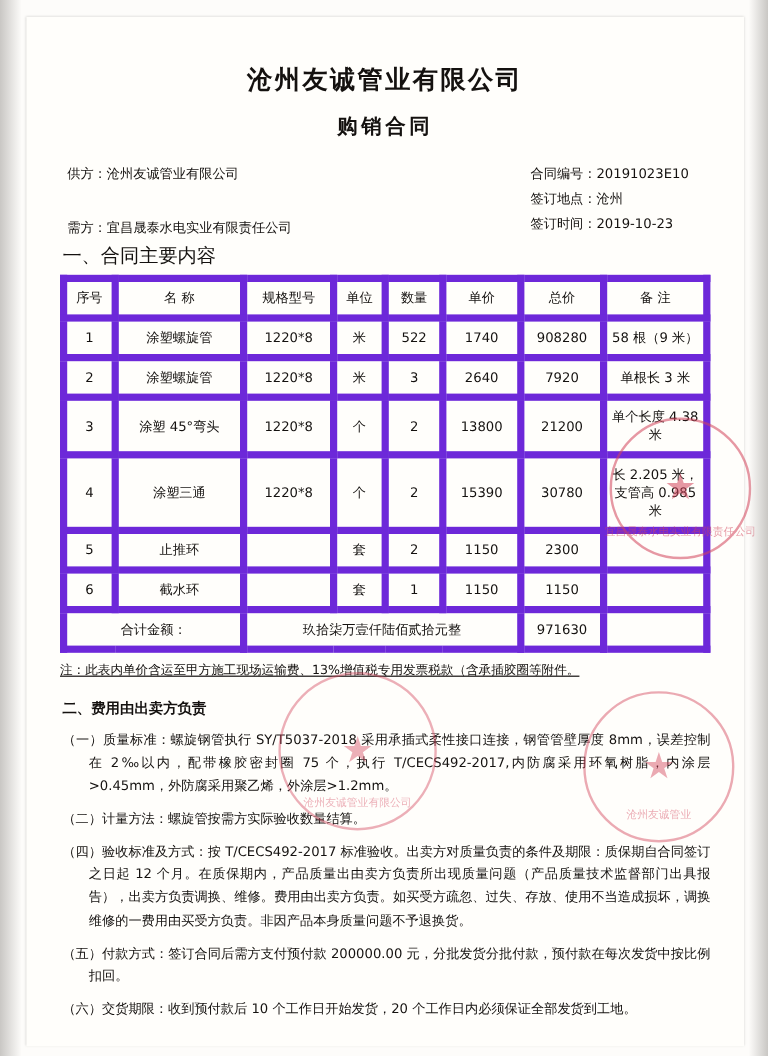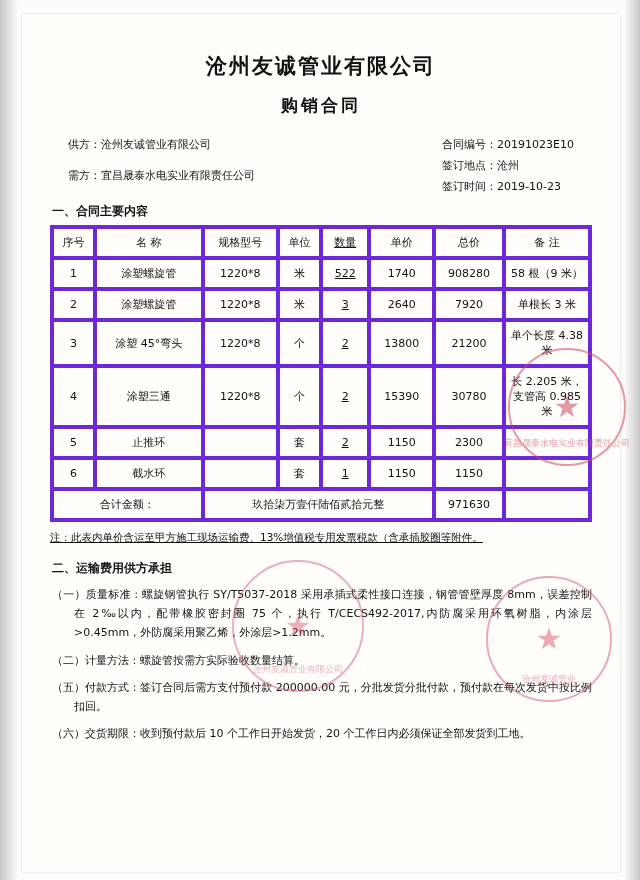--- a/index.html
+++ b/index.html
@@ -57,46 +57,46 @@
     letter-spacing:3px;
     margin-top:14px;
   }
   .meta{
     margin-top:18px;
     font-size:11px;
     line-height:1.9;
     position:relative;
     height:62px;
   }
-  .meta .left{ position:absolute; left:18px; top:0; }
+  .meta .left{ position:absolute; left:6px; top:0; }
   .meta .right{ position:absolute; right:18px; top:0; text-align:left; }
   .meta .row{ white-space:nowrap; }
   .sec{
-    font-size:12px;
-    font-weight:bold;
+    font-size:16px;
+    font-weight:normal;
     margin:6px 0 5px 2px;
   }
   table.maintbl{
     width:100%;
     border-collapse:collapse;
     font-size:11px;
   }
   table.maintbl th, table.maintbl td{
-    border:4px solid #6d28d9;
+    border:6px solid #6d28d9;
     text-align:center;
     padding:6px 2px;
     height:30px;
     font-weight:normal;
   }
   table.maintbl th{ font-weight:normal; }
   .col-no{ width:8%; }
   .col-name{ width:20%; }
   .col-model{ width:14%; }
   .col-unit{ width:8%; }
-  .col-qty{ width:9%;text-decoration:underline; }
+  .col-qty{ width:9%; }
   .col-price{ width:12%; }
   .col-total{ width:13%; }
   .col-note{ width:16%; }
   .note-line{
     font-size:10.5px;
     margin-top:7px;
     line-height:1.6;
     text-decoration:underline;
   }
   .attach{
@@ -146,21 +146,21 @@
 <div id="page">
   <div class="sheet">
     <div class="content">
 
       <div class="title">沧州友诚管业有限公司</div>
       <div class="subtitle">购销合同</div>
 
       <div class="meta">
         <div class="left">
           <div class="row">供方：沧州友诚管业有限公司</div>
-          <div class="row" style="margin-top:10px;">需方：宜昌晟泰水电实业有限责任公司</div>
+          <div class="row" style="margin-top:24px;font-family:Liberation Serif, serif;">需方：宜昌晟泰水电实业有限责任公司</div>
         </div>
         <div class="right">
           <div class="row">
             <span>合同编号：</span><span>20191023E10</span>
           </div>
           <div class="row">
             <span>签订地点：</span><span>沧州</span>
           </div>
           <div class="row">
             <span>签订时间：</span><span>2019-10-23</span>
@@ -249,25 +249,26 @@
               <td colspan="4">玖拾柒万壹仟陆佰贰拾元整</td>
               <td>971630</td>
               <td></td>
             </tr>
           </tbody>
       </table>
 
       <div class="note-line">注：此表内单价含运至甲方施工现场运输费、13%增值税专用发票税款（含承插胶圈等附件。</div>
 
 
-      <div class="sec2">二、运输费用供方承担</div>
+      <div class="sec2">二、费用由出卖方负责</div>
 
       <div>
           <p class="clause hang"><span>（一）</span><span>质量标准：</span><span>螺旋钢管执行 SY/T5037-2018 采用承插式柔性接口连接，钢管管壁厚度 8mm，误差控制在 2‰以内，配带橡胶密封圈 75 个，执行 T/CECS492-2017,内防腐采用环氧树脂，内涂层&gt;0.45mm，外防腐采用聚乙烯，外涂层&gt;1.2mm。</span></p>
           <p class="clause hang"><span>（二）</span><span>计量方法：</span><span>螺旋管按需方实际验收数量结算。</span></p>
+          <p class="clause hang"><span>（四）</span><span>验收标准及方式：</span><span>按 T/CECS492-2017 标准验收。出卖方对质量负责的条件及期限：质保期自合同签订之日起 12 个月。在质保期内，产品质量出由卖方负责所出现质量问题（产品质量技术监督部门出具报告），出卖方负责调换、维修。费用由出卖方负责。如买受方疏忽、过失、存放、使用不当造成损坏，调换维修的一费用由买受方负责。非因产品本身质量问题不予退换货。</span></p>
           <p class="clause hang"><span>（五）</span><span>付款方式：</span><span>签订合同后需方支付预付款 200000.00 元，分批发货分批付款，预付款在每次发货中按比例扣回。</span></p>
           <p class="clause hang"><span>（六）</span><span>交货期限：</span><span>收到预付款后 10 个工作日开始发货，20 个工作日内必须保证全部发货到工地。</span></p>
         </div>
 
     </div>
   </div>
 
   <div class="stamp" id="stamp1">
     <div class="star">★</div>
     <div class="stamp-sm-text">宜昌晟泰水电实业有限责任公司</div>

